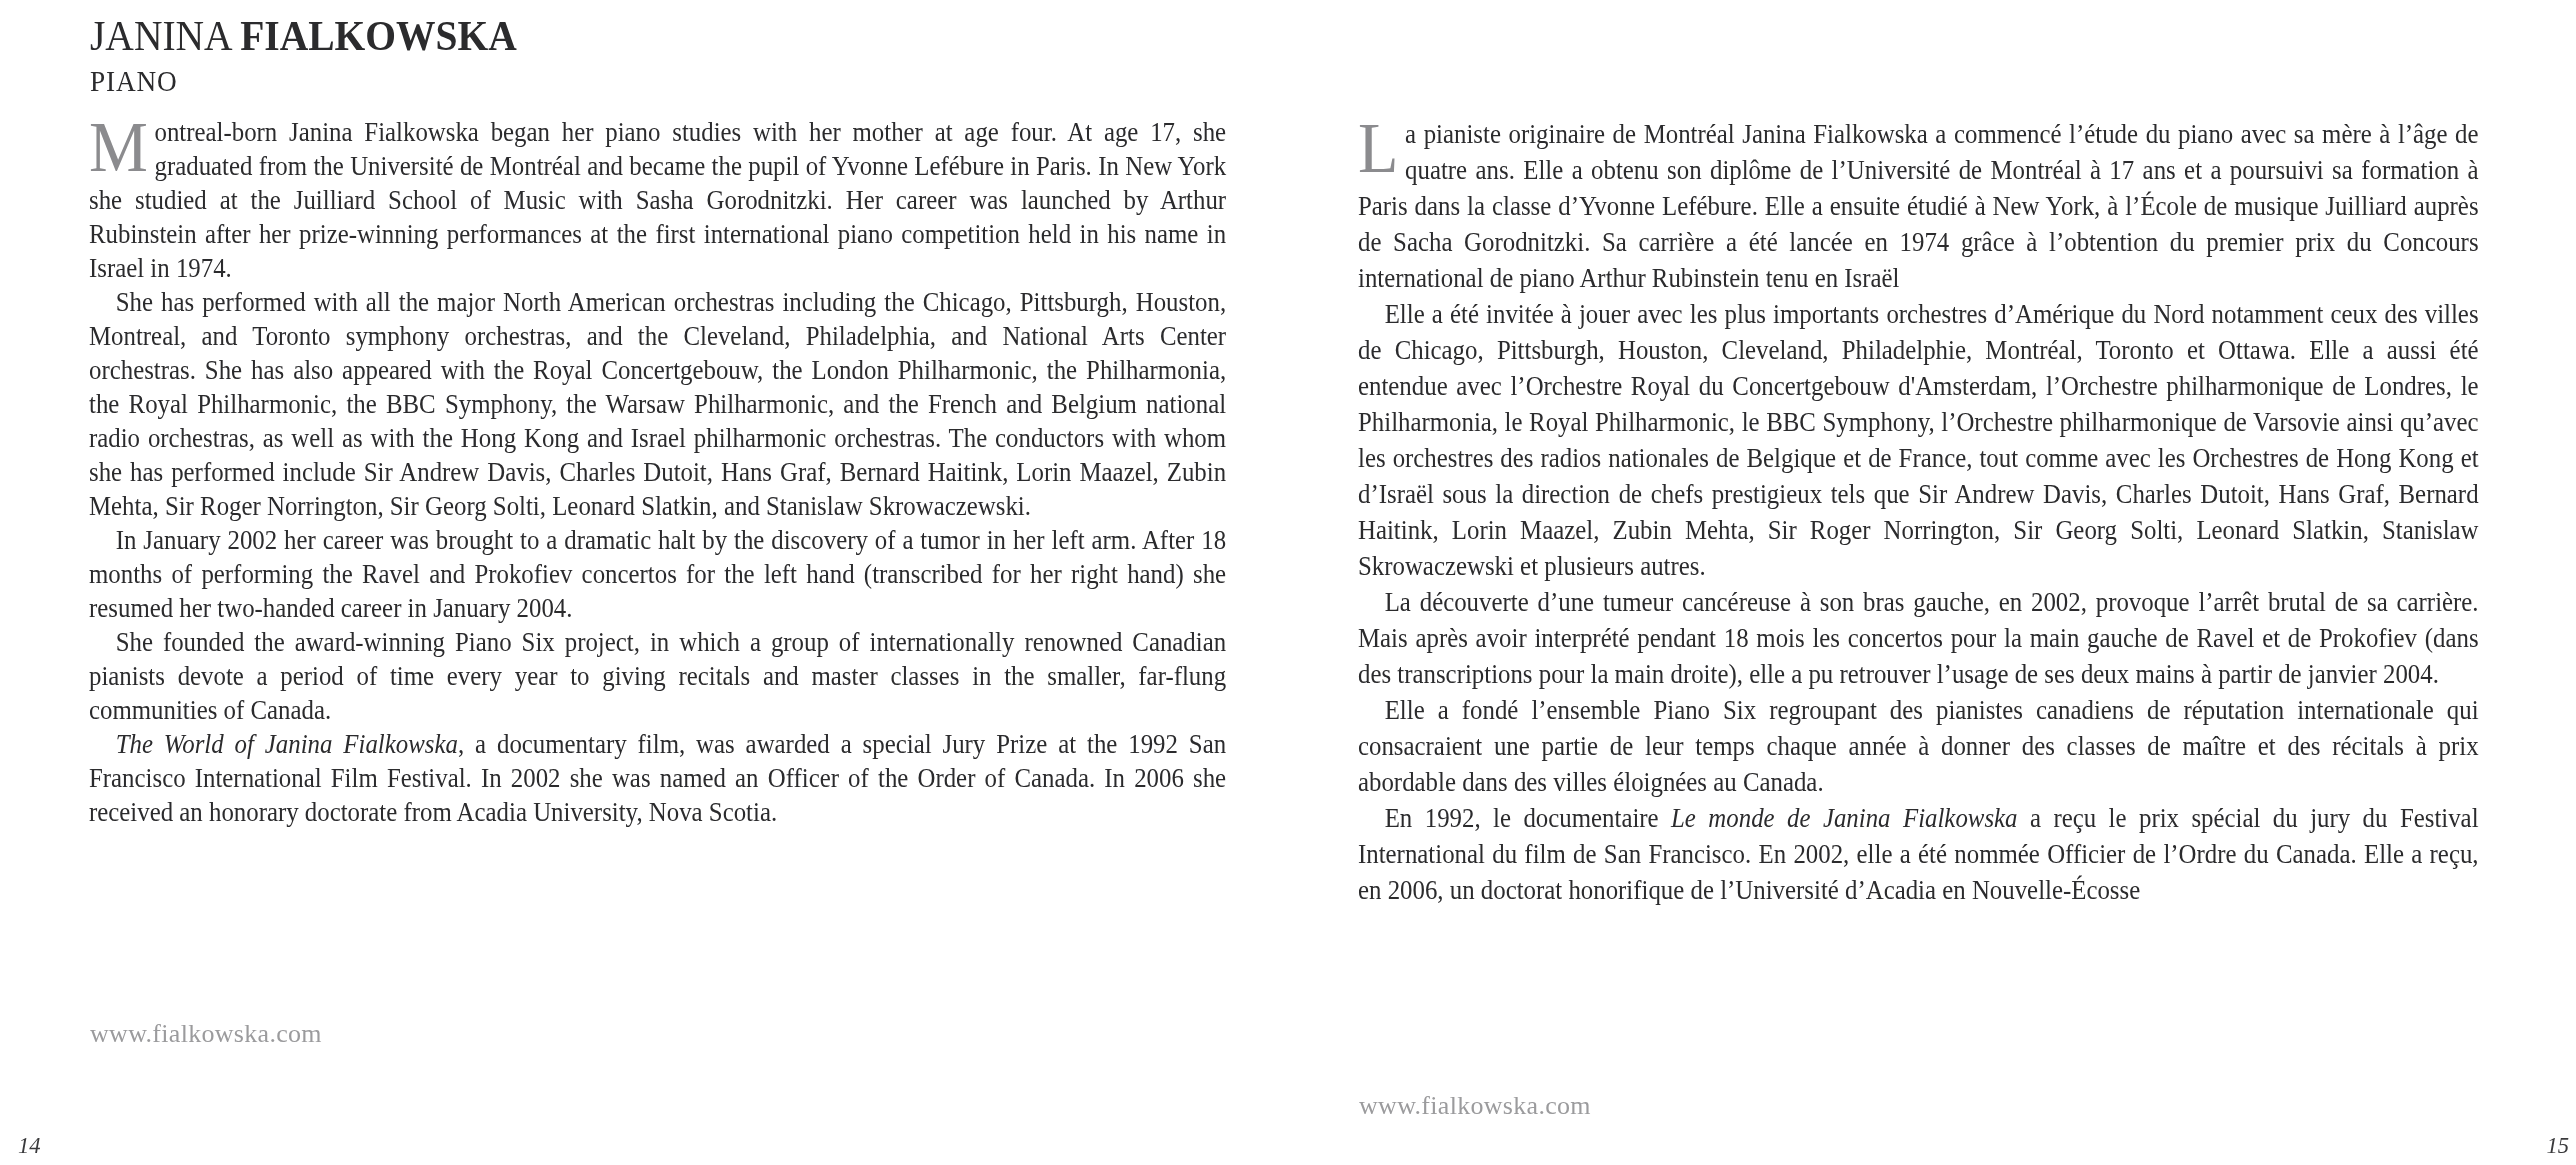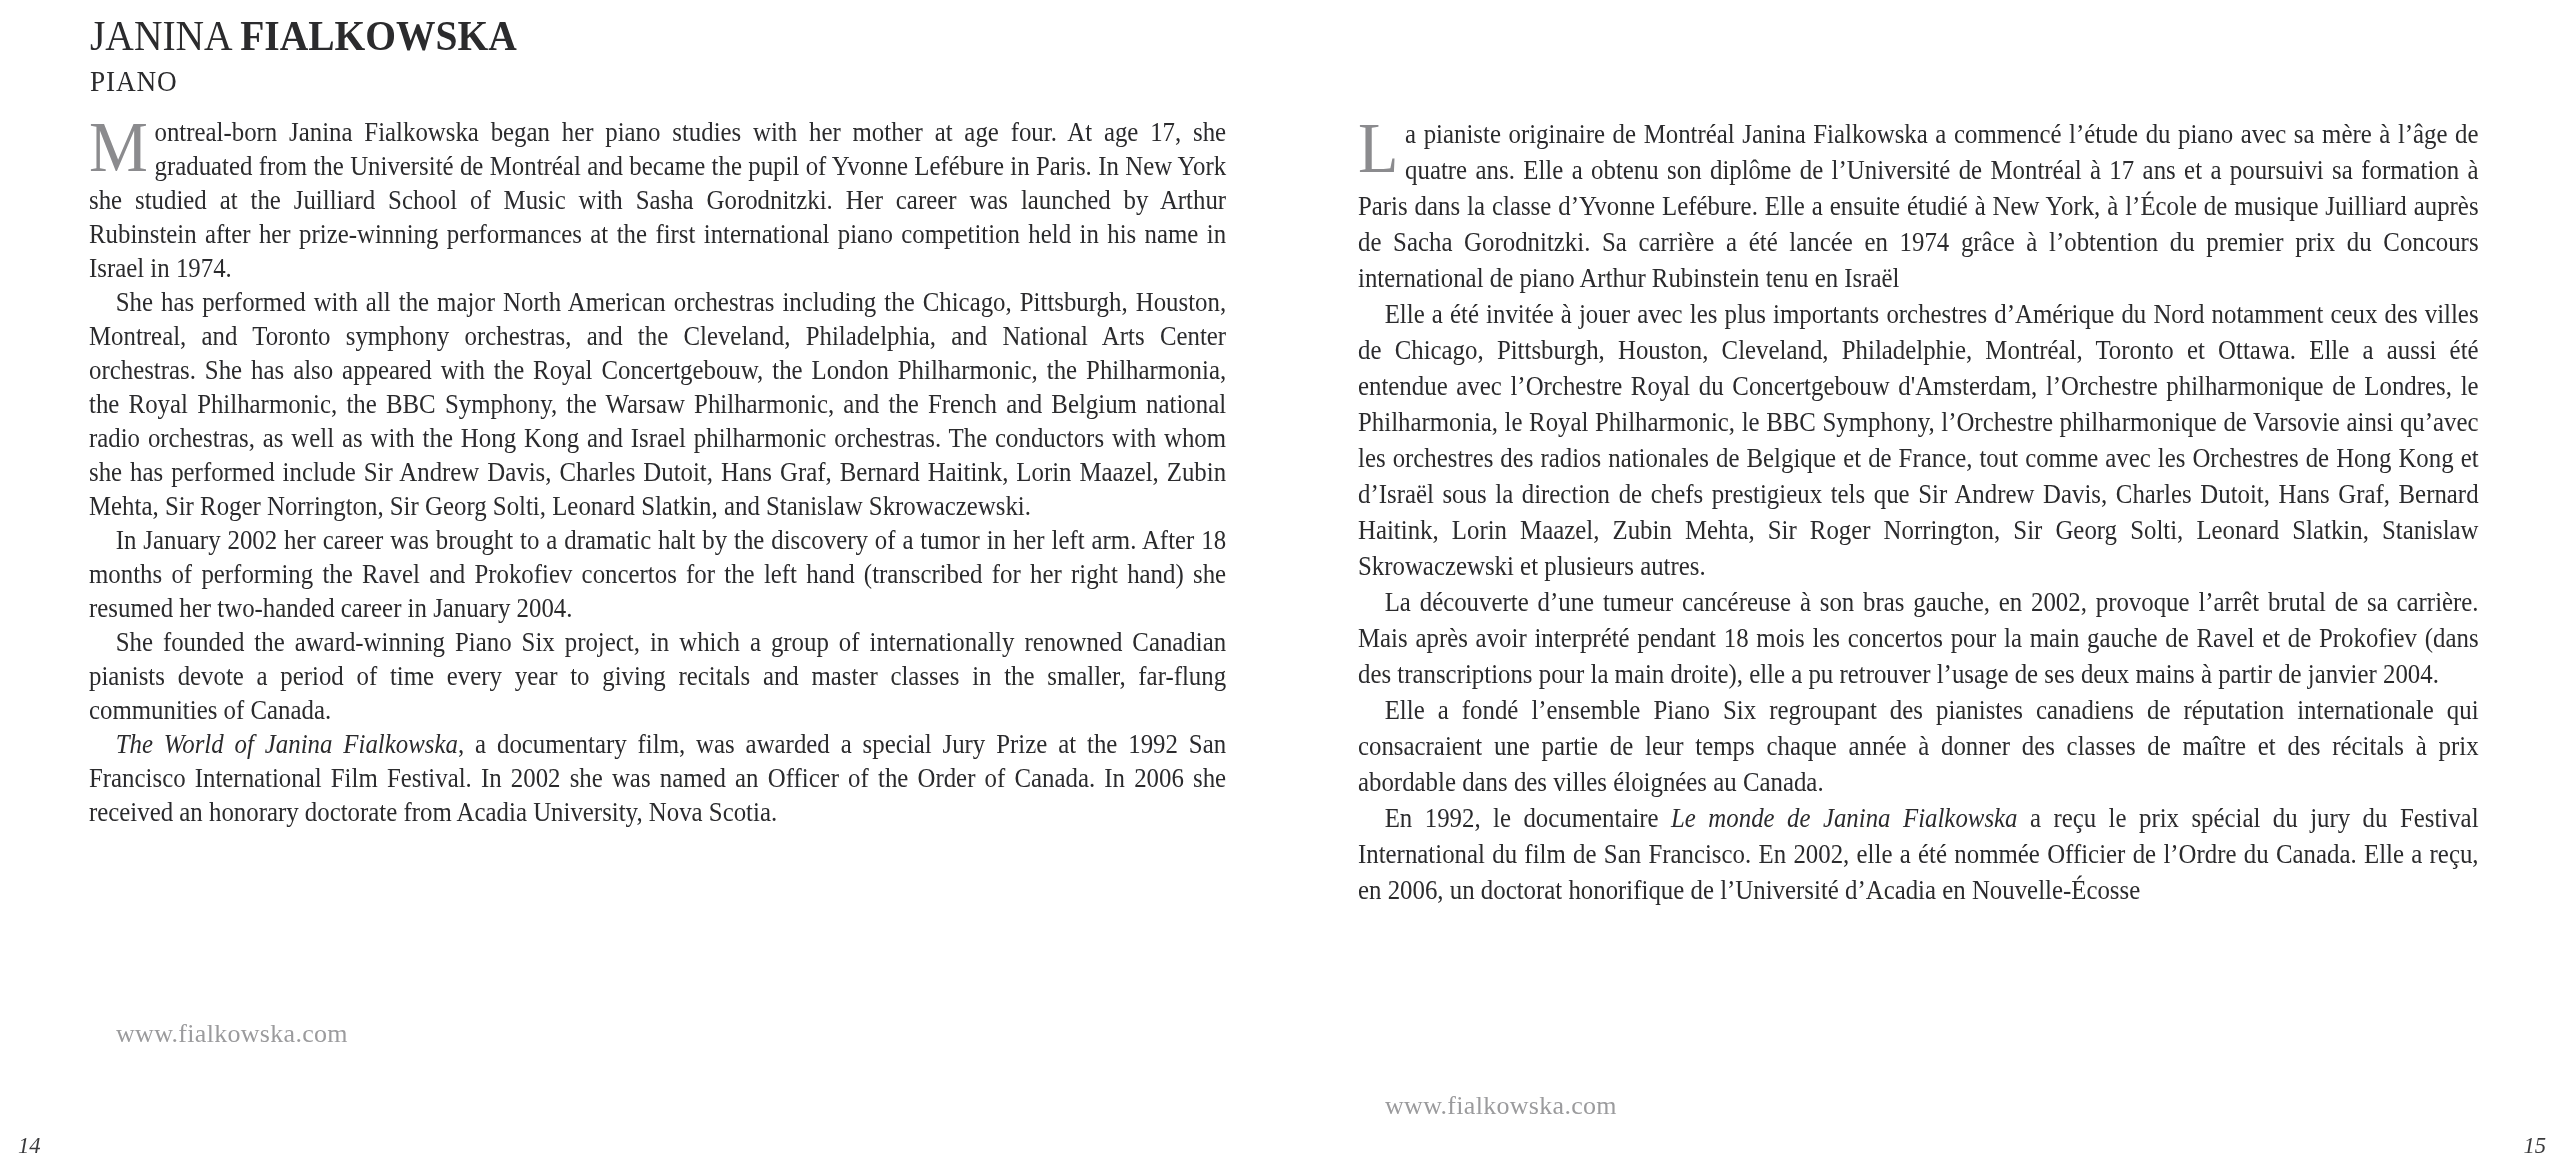--- a/index.html
+++ b/index.html
@@ -36,30 +36,30 @@
   #col-en{left:89px;top:115px;width:1236px;}
   #col-fr{left:1358px;top:116px;width:1218px;line-height:36px;}
   .col p{margin:0;padding:0;}
   .col p.ind{text-indent:29px;}
   .dropcap{
     float:left;font-size:72px;line-height:56px;padding:0 7.2px 0 0;
     color:var(--dropcap);position:relative;top:3.6px;font-weight:normal;
   }
   .website{
     position:absolute;font-size:26px;line-height:31px;
-    color:var(--website);letter-spacing:0.3px;margin-left:26px;
+    color:var(--website);letter-spacing:0.3px;
   }
   #web-en{left:90px;top:1018px;}
   #web-fr{left:1359px;top:1090px;}
   .pagenum{
     position:absolute;font-size:22.6px;line-height:22.6px;
     font-style:italic;color:var(--page-number);
   }
   #pn-left{left:18px;top:1135px;}
-  #pn-right{right:30px;top:1135px;text-align:right;}
+  #pn-right{right:7px;top:1135px;text-align:right;}
 </style>
 </head>
 <body>
 
 <div class="spread">
 
   <h1 class="title"><span>JANINA </span><span class="bold">FIALKOWSKA</span></h1>
   <div class="subtitle">PIANO</div>
 
   <section id="col-en" class="col" lang="en">

